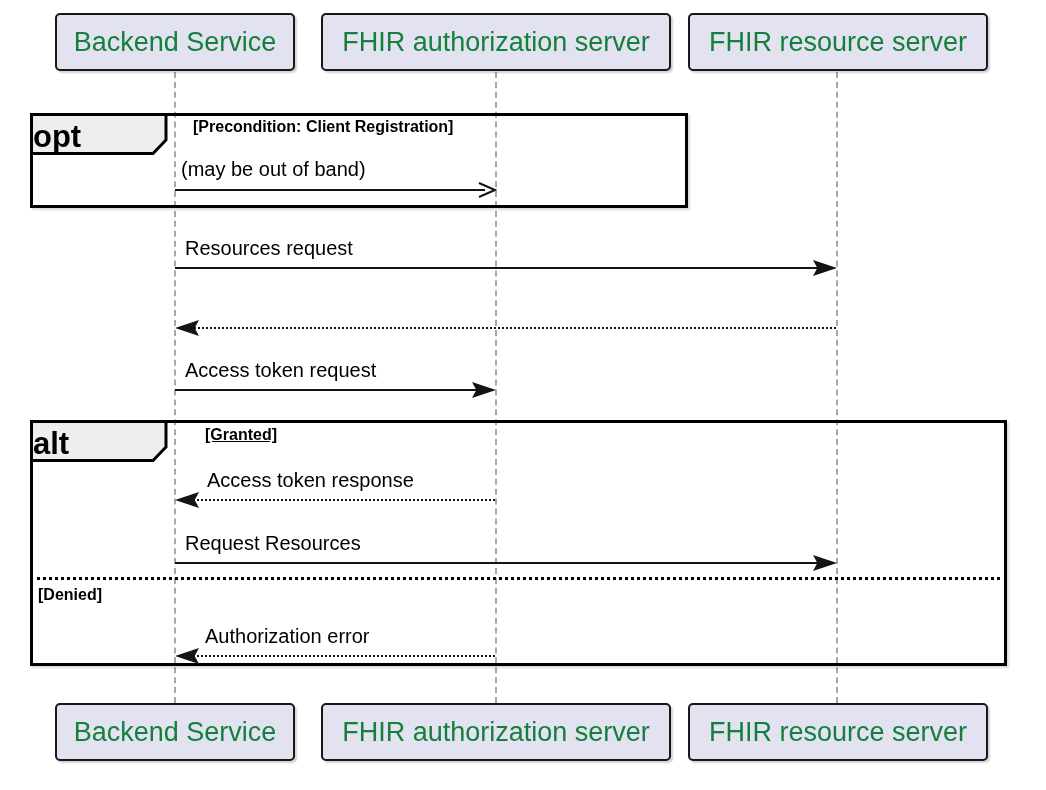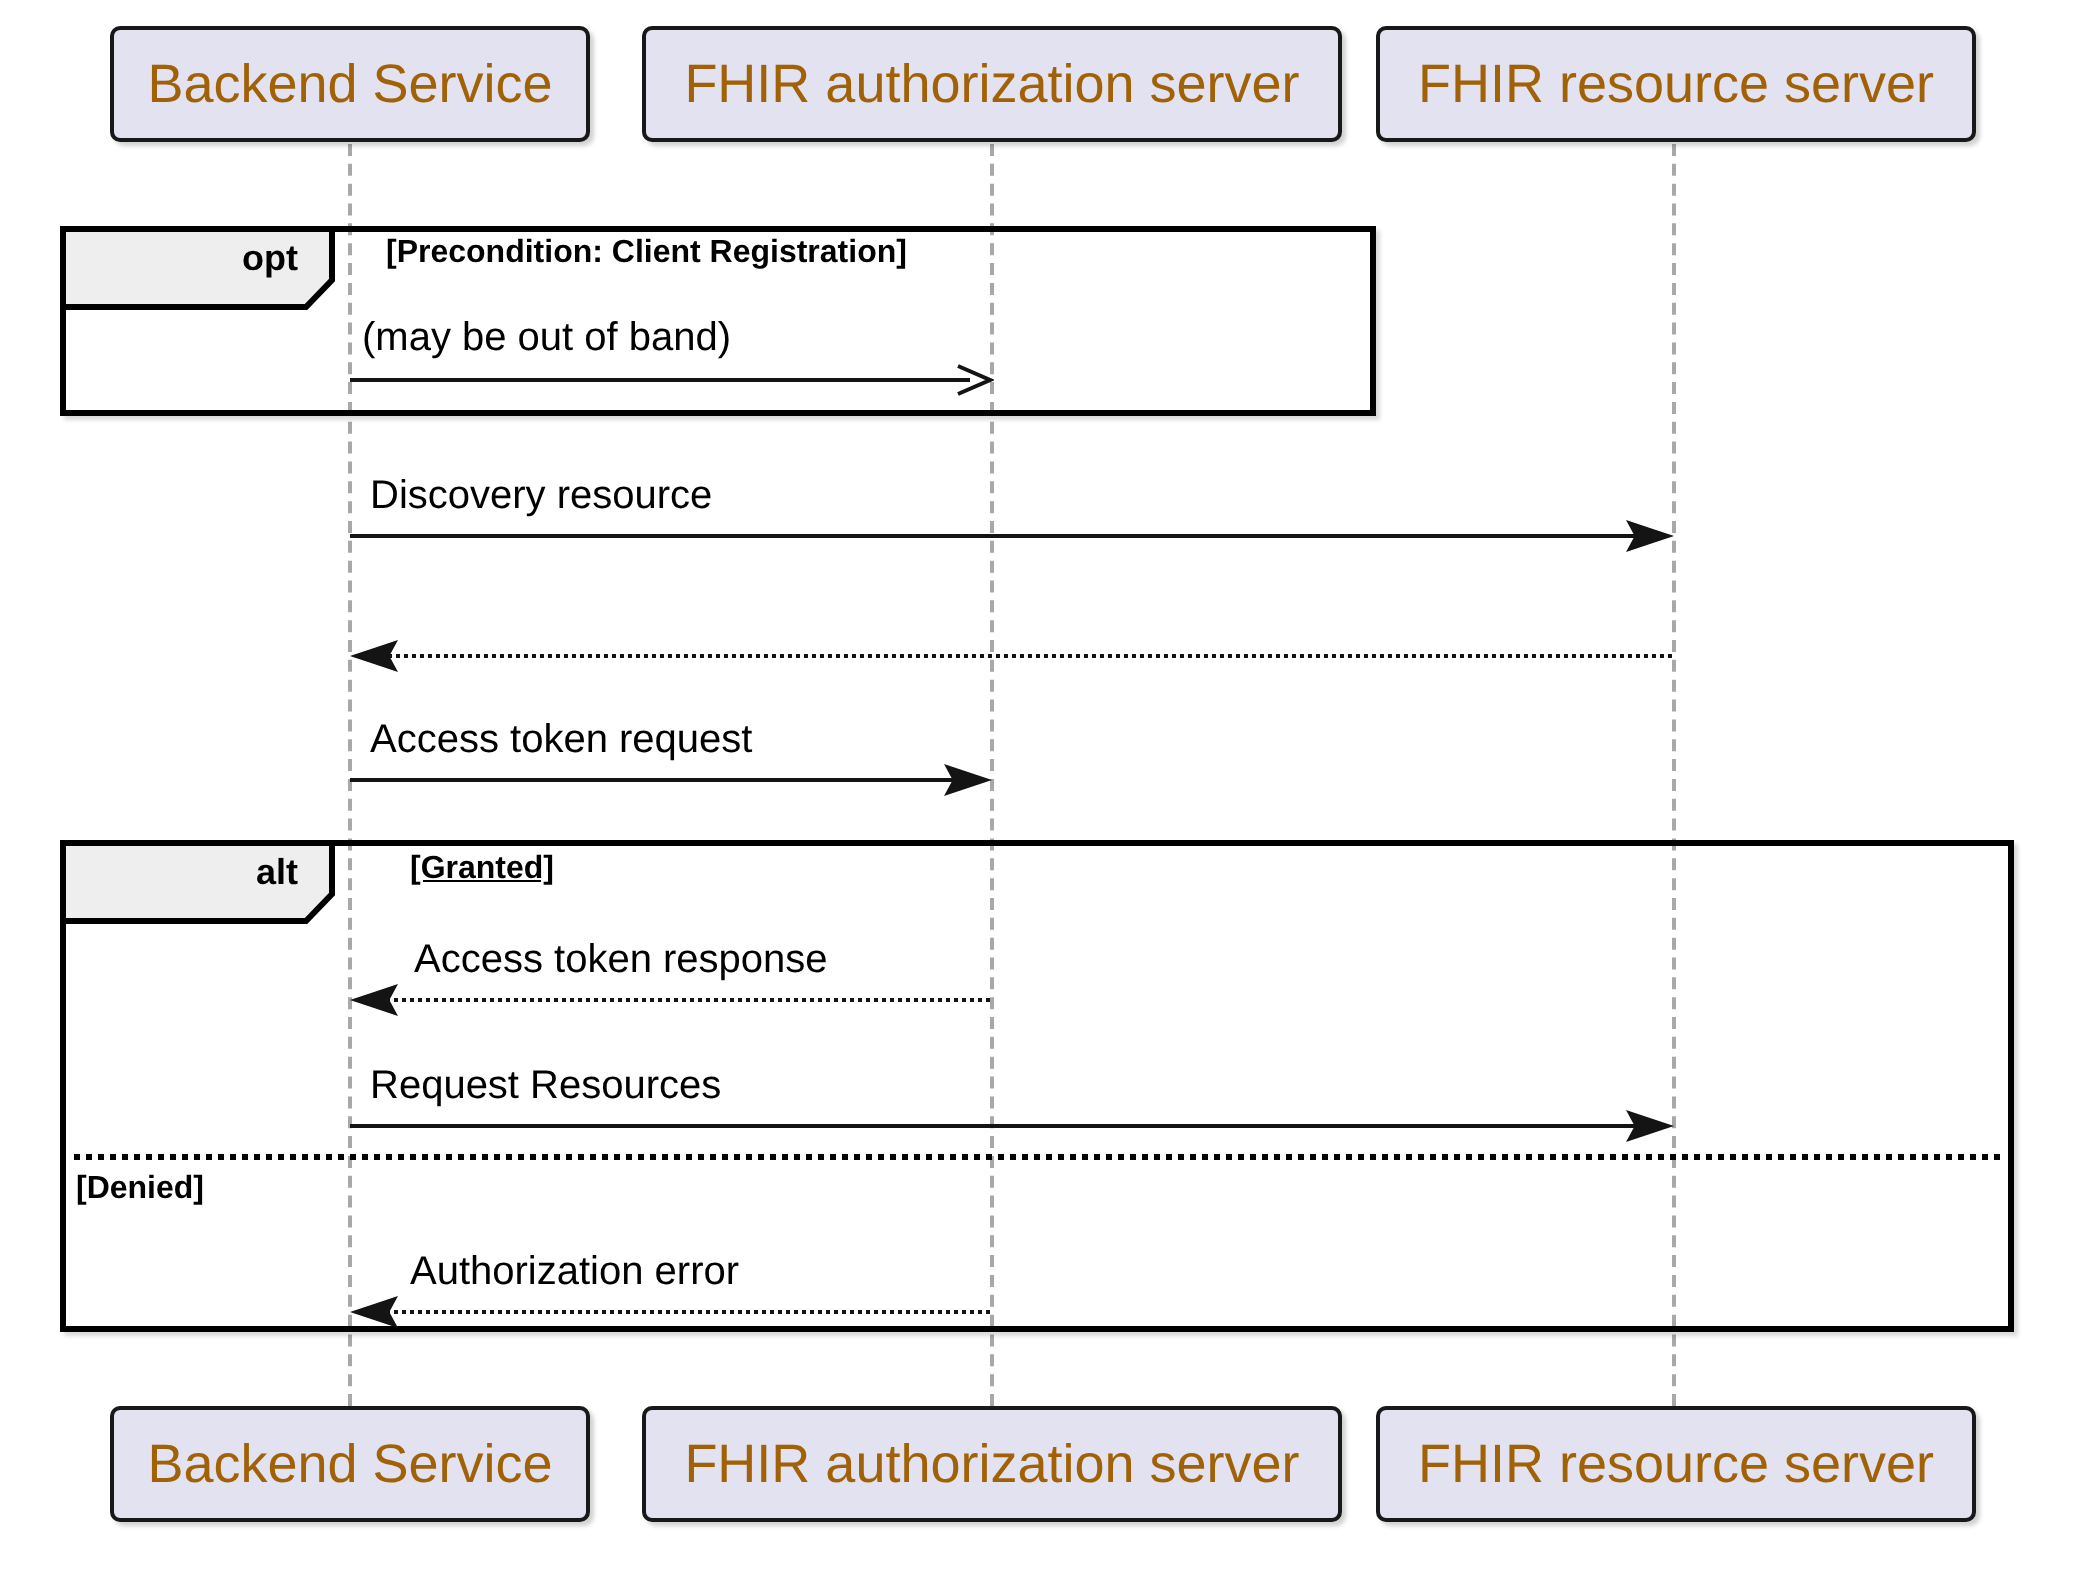--- a/index.html
+++ b/index.html
@@ -7,31 +7,31 @@
     position:relative;width:1046px;height:790px;background:#ffffff;
     font-family:"Liberation Sans", sans-serif;color:#000;overflow:hidden;
   }
   .lifeline{
     position:absolute;width:0;border-left:2px dashed #a8a8a8;z-index:1;
   }
   .participant{
     position:absolute;box-sizing:border-box;background:#E2E2F0;
     border:2px solid #181818;border-radius:5px;
     display:flex;align-items:center;justify-content:center;
-    font-size:27px;color:#a16207;z-index:3;
+    font-size:27px;color:#15803d;z-index:3;
     box-shadow:2px 2px 2px rgba(0,0,0,0.18);
   }
   .frag{
     position:absolute;box-sizing:border-box;border:3px solid #000;
     background:transparent;z-index:2;box-shadow:2px 2px 2px rgba(0,0,0,0.15);
   }
   .frag-tab{position:absolute;left:-3px;top:-3px;z-index:4;}
   .frag-op{
-    position:absolute;left:0;top:3px;width:116px;text-align:right;
-    font-size:18px;font-weight:bold;z-index:5;
+    position:absolute;left:0;top:3px;width:116px;text-align:left;
+    font-size:31px;font-weight:bold;z-index:5;
   }
   .cond{
     position:absolute;font-size:16px;font-weight:bold;white-space:nowrap;z-index:5;
   }
   .msg-label{
     position:absolute;font-size:20px;white-space:nowrap;z-index:5;
   }
   .line-solid{position:absolute;height:0;border-top:2px solid #141414;z-index:4;}
   .line-dotted{position:absolute;height:0;border-top:2px dotted #141414;z-index:4;}
   .divider{position:absolute;height:0;border-top:3px dotted #000;z-index:4;}
@@ -71,21 +71,21 @@
     <span class="frag-op">opt</span>
   </div>
   <div class="cond" style="left:193px;top:118px;">[Precondition: Client Registration]</div>
 
   <div class="msg-label" style="left:181px;top:158px;">(may be out of band)</div>
   <div class="line-solid" style="left:175px;top:189px;width:310px;"></div>
   <svg class="open-arrow" style="left:475px;top:181px;" width="22" height="18" viewBox="0 0 22 18">
     <path d="M4,2 L20,9 L4,16" fill="none" stroke="#141414" stroke-width="2"></path>
   </svg>
 
-  <div class="msg-label" style="left:185px;top:237px;">Discovery resource</div>
+  <div class="msg-label" style="left:185px;top:237px;">Resources request</div>
   <div class="line-solid" style="left:175px;top:267px;width:655px;"></div>
   <div class="arrow-right" style="left:813px;top:260px;"></div>
 
   <div class="line-dotted" style="left:178px;top:327px;width:658px;"></div>
   <div class="arrow-left" style="left:175px;top:320px;"></div>
 
   <div class="msg-label" style="left:185px;top:359px;">Access token request</div>
   <div class="line-solid" style="left:175px;top:389px;width:315px;"></div>
   <div class="arrow-right" style="left:472px;top:382px;"></div>
 

